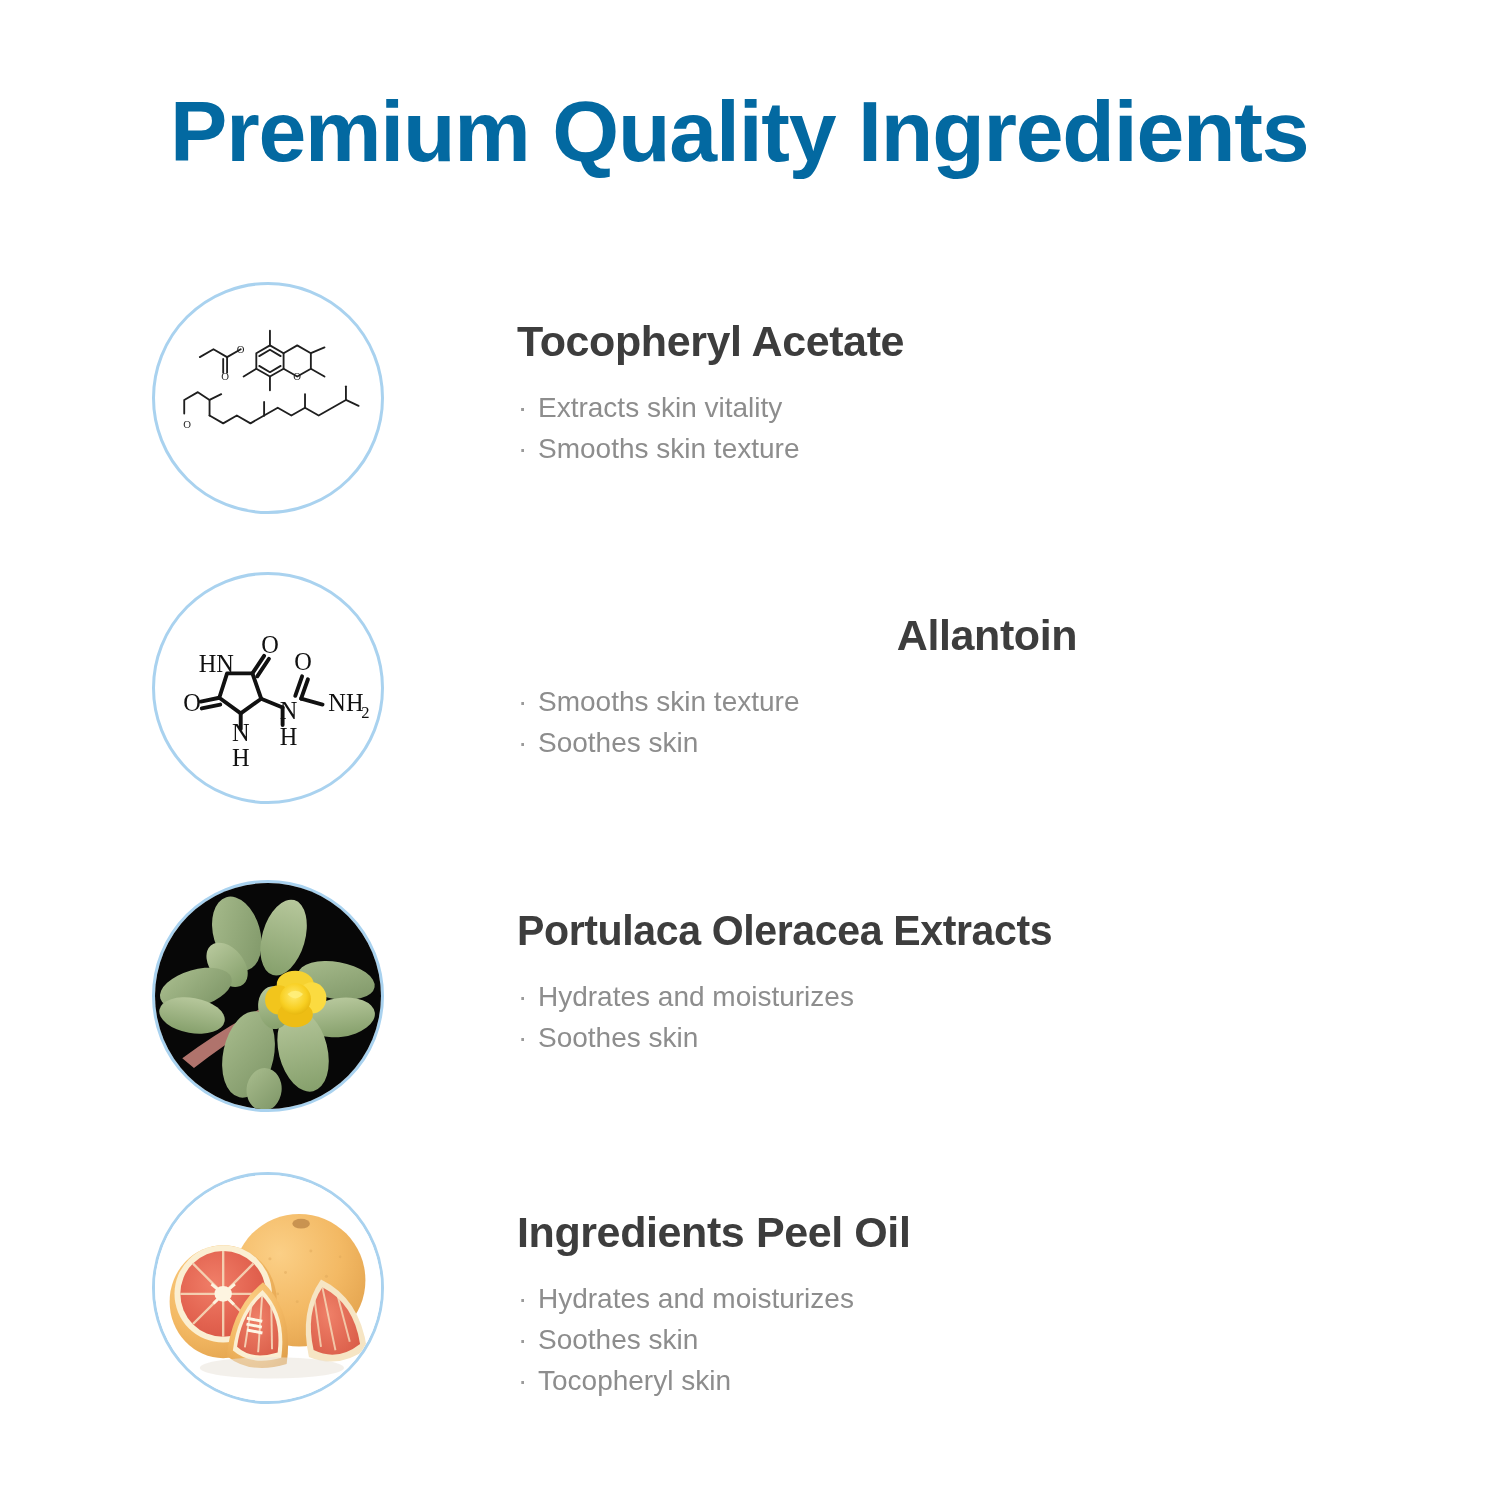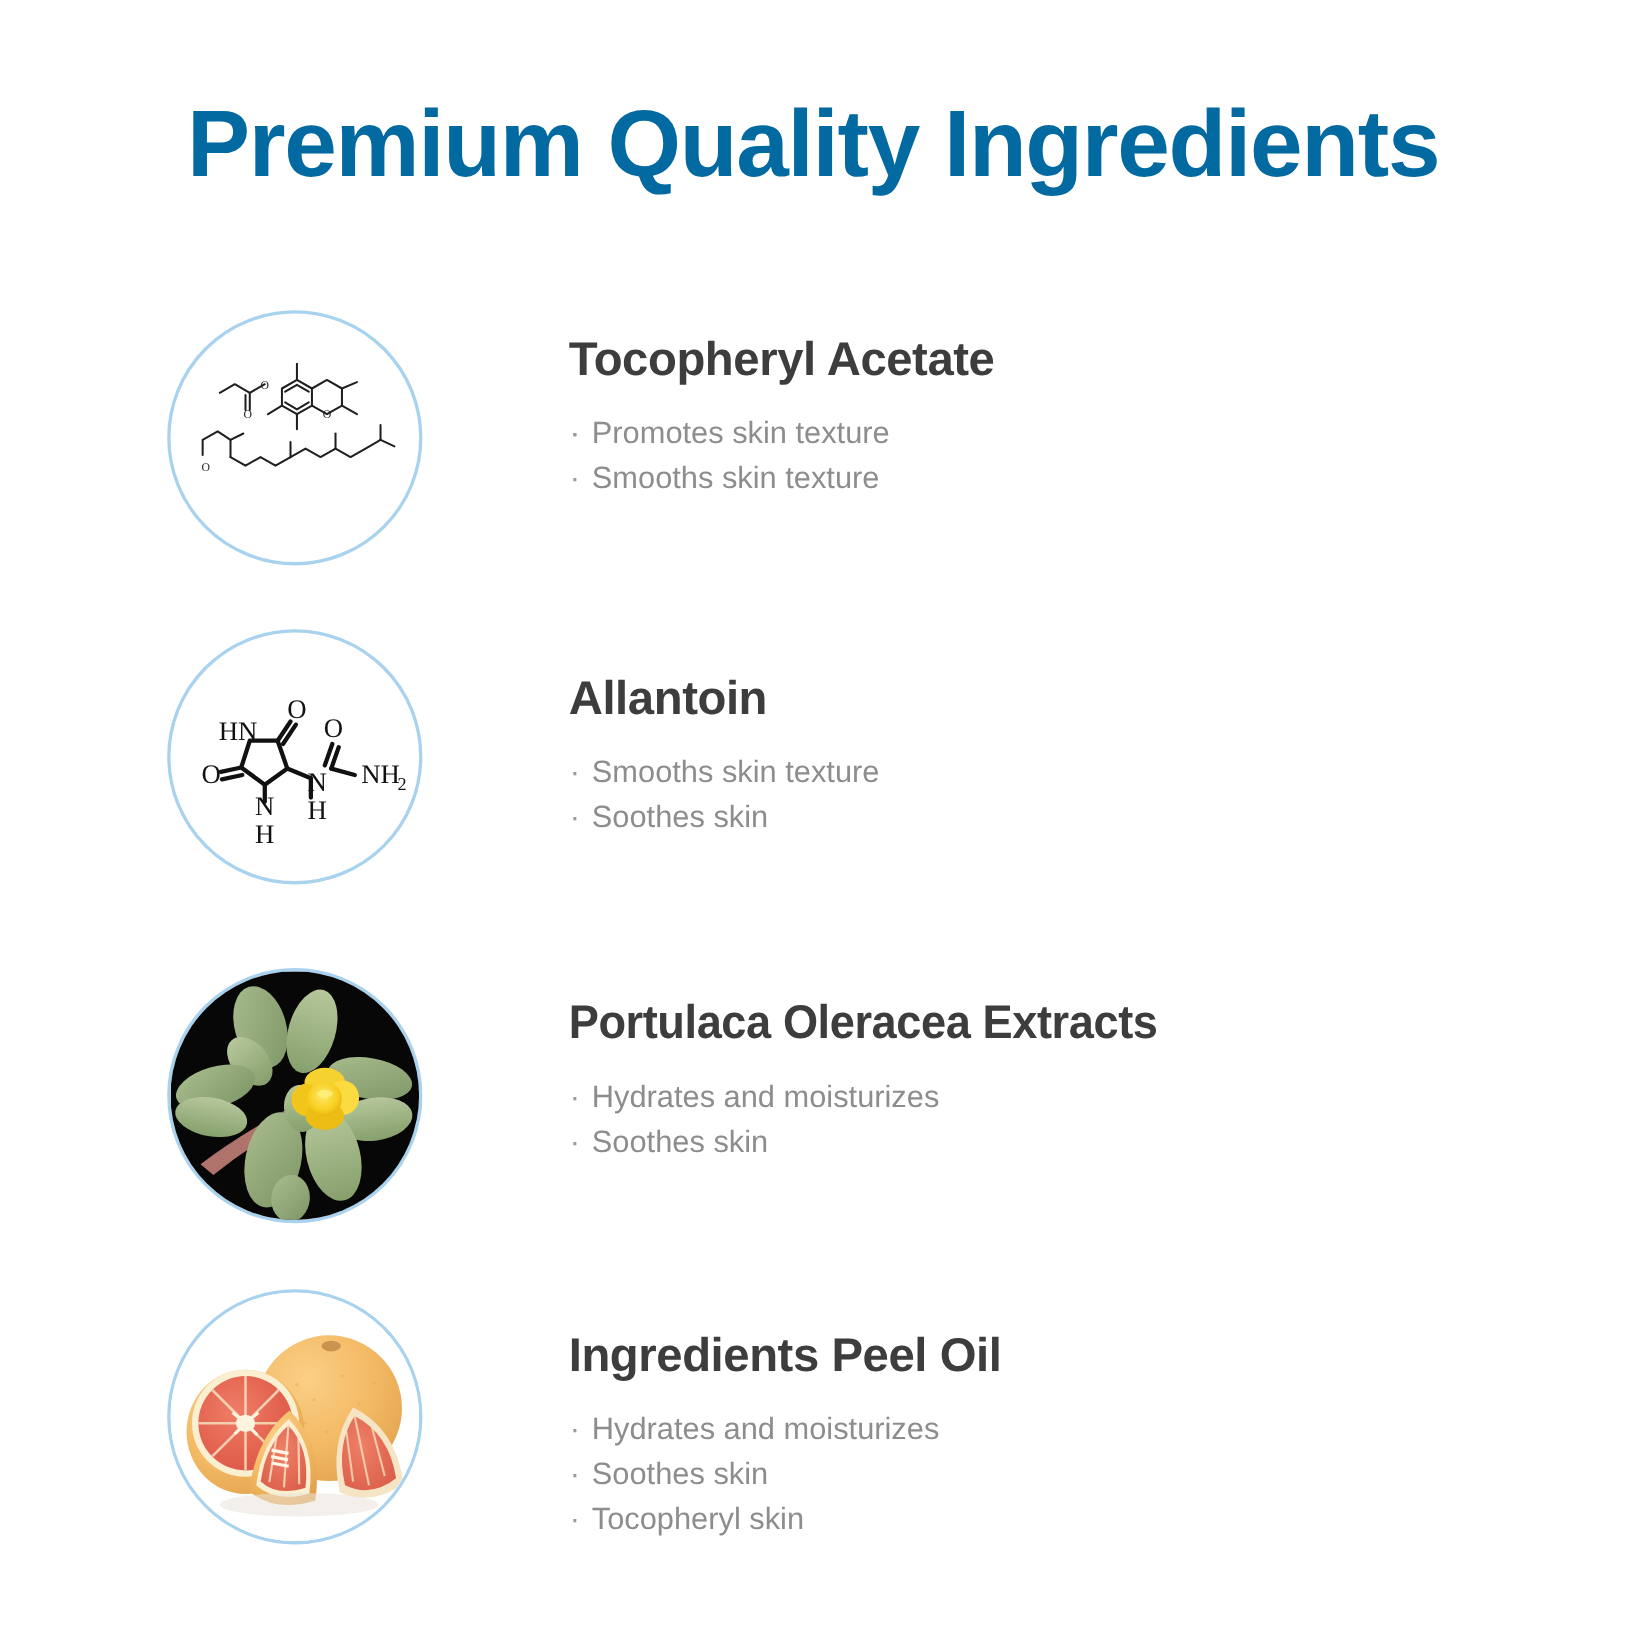--- a/index.html
+++ b/index.html
@@ -101,24 +101,24 @@
   .benefit-item .dot {
     position: absolute;
     left: 1px;
     top: 0;
     color: #9a9a9a;
     font-size: 28px;
     line-height: 1.46;
   }
 
   
-  .row-1 .ing-title { margin-top: 22px; }
+  .row-1 .ing-title { margin-top: 36px; }
   .row-1 .benefit-list { margin-top: 24px; }
 
-  .row-2 .ing-title { margin-top: 40px; }
+  .row-2 .ing-title { margin-top: 40px; text-align: center; }
   .row-2 .benefit-list { margin-top: 24px; }
 
   .row-3 .ing-title { margin-top: 27px; }
   .row-3 .benefit-list { margin-top: 24px; }
 
   .row-4 .ing-title { margin-top: 37px; }
   .row-4 .benefit-list { margin-top: 24px; }
 </style>
 </head>
 <body>
@@ -173,21 +173,21 @@
     </div>
 
     <div class="text-col">
       <div class="ing-title">Tocopheryl Acetate</div>
       <ul class="benefit-list">
         <li class="benefit-item">
           <span class="dot">·</span>
         </li>
         <li class="benefit-item">
           <span class="dot">·</span>
-          <span>Promotes skin texture</span>
+          <span>Extracts skin vitality</span>
         </li>
         <li class="benefit-item">
           <span class="dot">·</span>
           <span>Smooths skin texture</span>
         </li>
       </ul>
     </div>
   </div>
 
   <div class="ingredient-row row-2">

